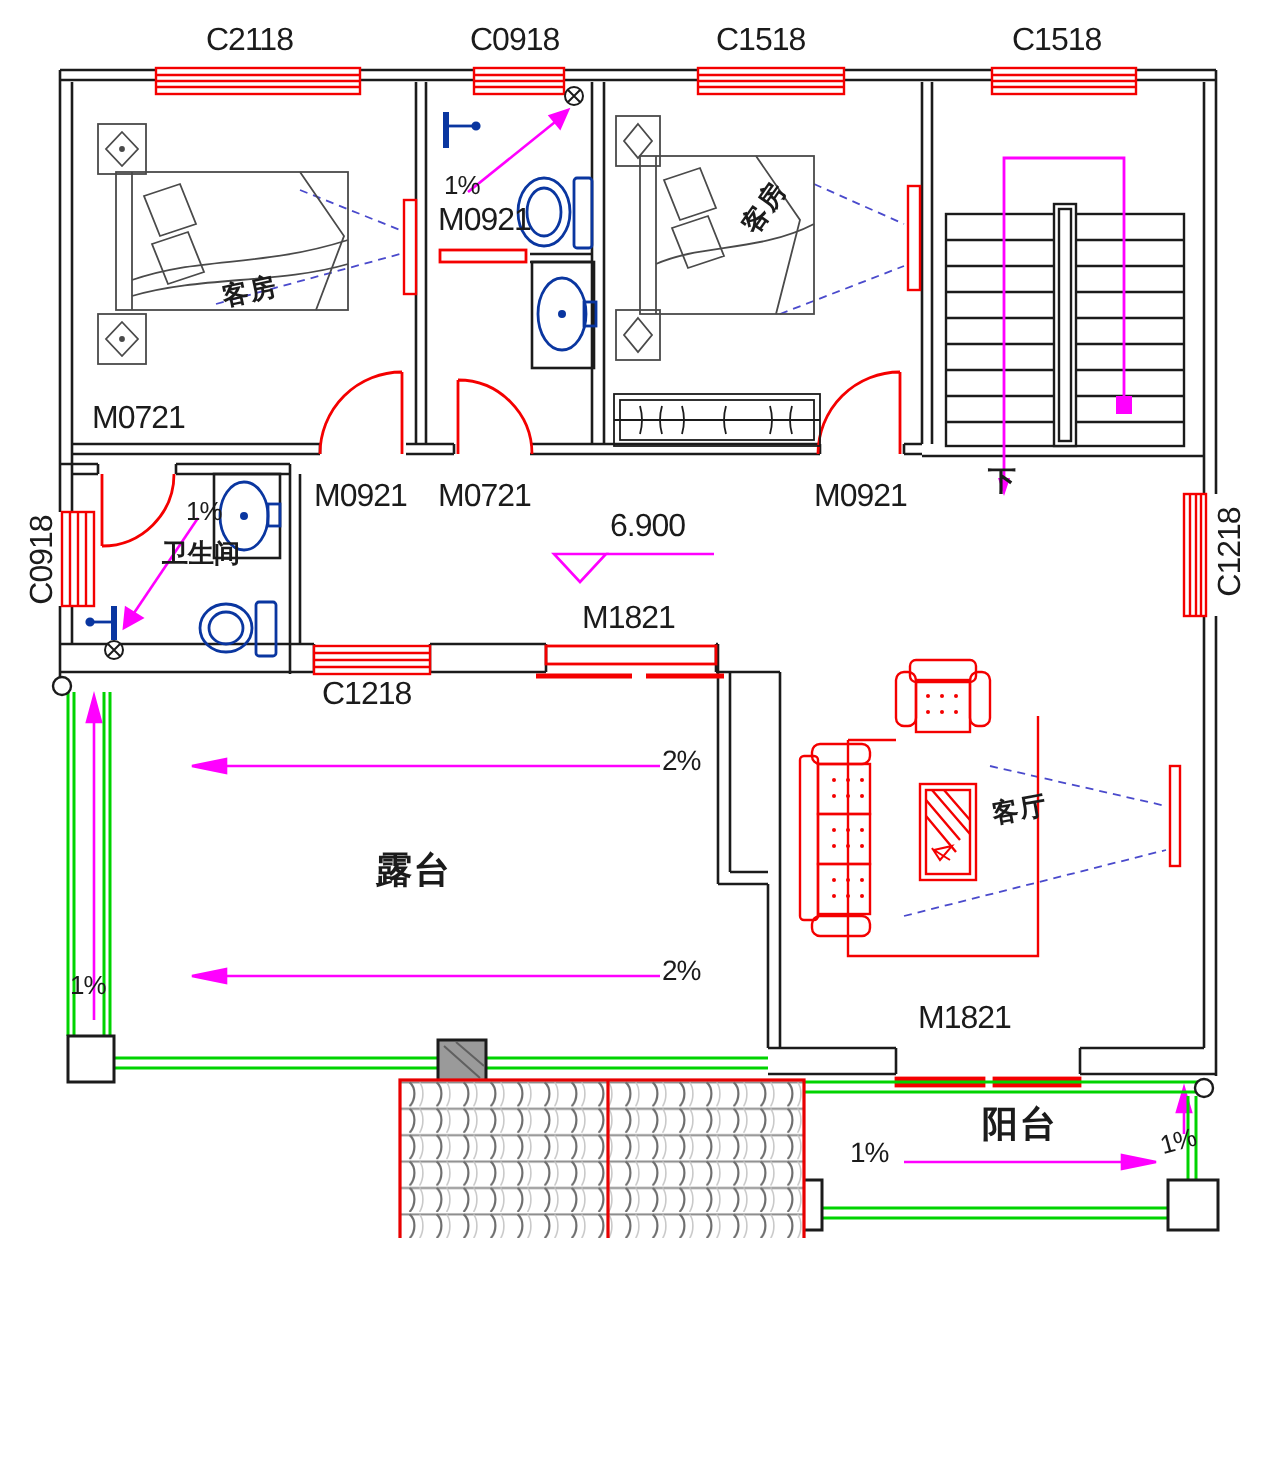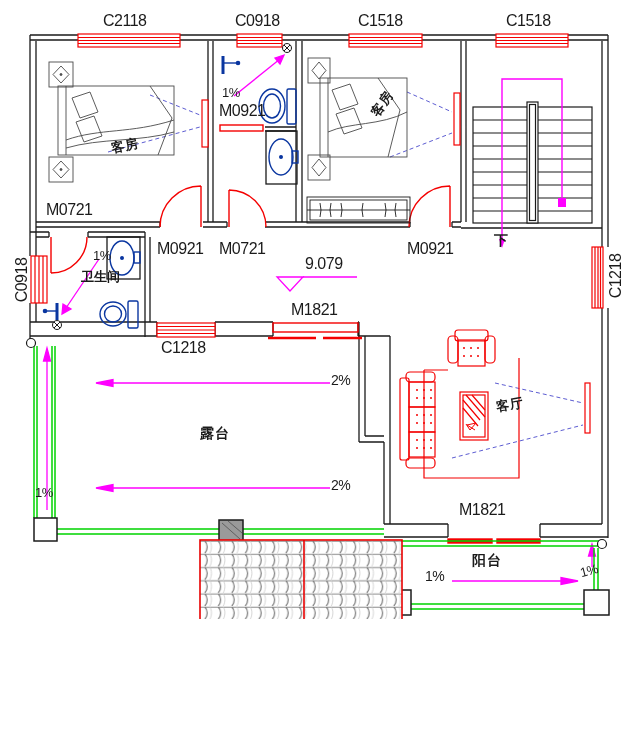--- a/index.html
+++ b/index.html
@@ -347,30 +347,30 @@
 
 <div class="lbl cn" style="left:56px;top:270px;letter-spacing:0;margin-left:25px;">卫生间</div>
 <div class="lbl sm" style="left:93px;top:249px;">1%</div>
 <div class="lbl code rot90" style="left:-2px;top:272px;width:48px;text-align:center;">C0918</div>
 
 <div class="lbl code" style="left:157px;top:241px;">M0921</div>
 <div class="lbl code" style="left:219px;top:241px;">M0721</div>
 <div class="lbl code" style="left:407px;top:241px;">M0921</div>
 <div class="lbl cn" style="left:494px;top:233px;letter-spacing:0;font-size:14px;">下</div>
 
-<div class="lbl code" style="left:305px;top:256px;">9.079</div>
+<div class="lbl code" style="left:305px;top:256px;">6.900</div>
 <div class="lbl code" style="left:291px;top:302px;">M1821</div>
 <div class="lbl code" style="left:161px;top:340px;">C1218</div>
 <div class="lbl code rot90" style="left:592px;top:268px;width:48px;text-align:center;">C1218</div>
 
-<div class="lbl cn" style="left:200px;top:426px;font-size:14px;">露台</div>
+<div class="lbl cn" style="left:188px;top:426px;font-size:18px;">露台</div>
 <div class="lbl" style="left:331px;top:373px;font-size:14px;">2%</div>
 <div class="lbl" style="left:331px;top:478px;font-size:14px;">2%</div>
 <div class="lbl sm" style="left:35px;top:486px;">1%</div>
 
 <div class="lbl cn" style="left:496px;top:398px;transform:rotate(-10deg);">客厅</div>
 <div class="lbl code" style="left:459px;top:502px;">M1821</div>
 
-<div class="lbl cn" style="left:472px;top:553px;font-size:14px;">阳台</div>
+<div class="lbl cn" style="left:491px;top:553px;font-size:18px;">阳台</div>
 <div class="lbl" style="left:425px;top:569px;font-size:14px;">1%</div>
 <div class="lbl sm" style="left:580px;top:564px;transform:rotate(-15deg);">1%</div>
 
 </div>
 
 </body></html>

